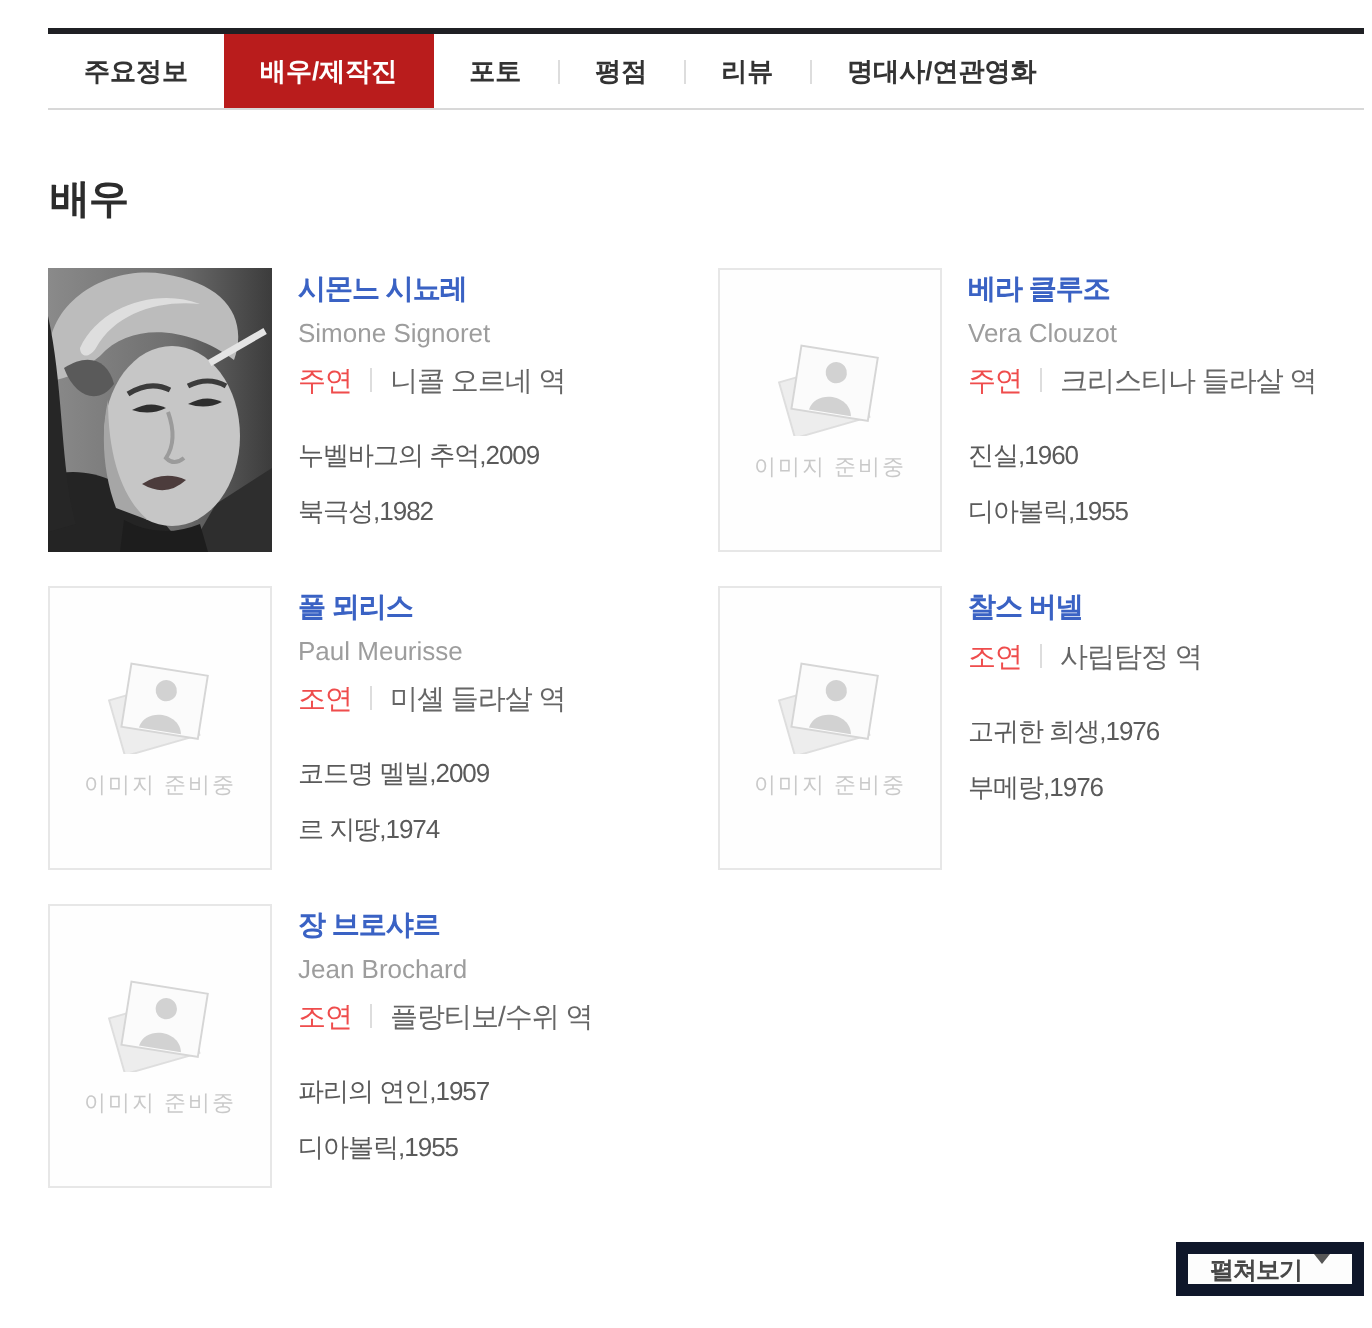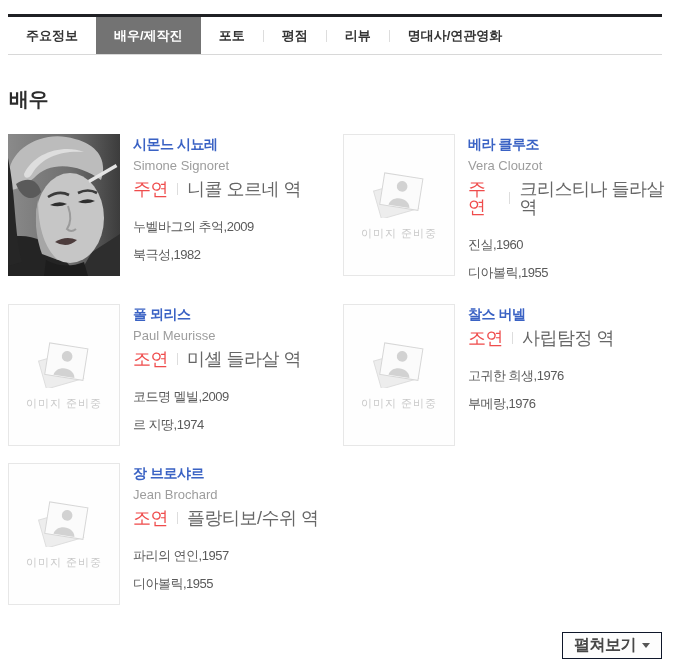--- a/index.html
+++ b/index.html
@@ -2,36 +2,36 @@
 <html><head>
 <meta charset="utf-8">
 <style>
   * { margin:0; padding:0; box-sizing:border-box; }
   html,body { background:#fff; }
   body {
     width:686px; height:664px; overflow:hidden; position:relative;
     font-family:"Liberation Sans","DejaVu Sans",sans-serif;
     -webkit-font-smoothing:antialiased;
   }
-  .page { padding:14px 24px 0 8px; }
+  .page { padding:14px 4px 0 8px;margin-left:16px; }
 
   
   .tabbar {
     border-top:3px solid #1f2024;
     border-bottom:1px solid #d8d8d8;
     height:41px;
     display:flex; align-items:stretch;
   }
   .tab {
     display:flex; align-items:center;
     padding:0 18px;
     font-size:13px; font-weight:bold; color:#333;
     cursor:pointer; white-space:nowrap;
   }
-  .tab.active { background:#737373; color:#fff;text-align:right; }
+  .tab.active { background:#b91c1c; color:#fff;text-align:right; }
   .tab-sep {
     width:1px; height:12px; background:#ddd;
     align-self:center;
   }
 
   
   .section-title {
     margin:31px 0 0 1px;
     font-size:20px; font-weight:bold; color:#2c2c2c;
     letter-spacing:-0.5px;
@@ -67,41 +67,41 @@
     font-size:14px; font-weight:bold; color:#3a62c4;
     text-decoration:none; letter-spacing:-0.5px;
     cursor:pointer; line-height:18px;
   }
   .actor-name-en {
     margin-top:4px;
     font-size:13px; color:#9d9d9d; line-height:17px;
   }
   .role-line {
     margin-top:6px; display:flex; align-items:center;
-    font-size:18px; line-height:18px; letter-spacing:-0.5px;
+    font-size:14px; line-height:18px; letter-spacing:-0.5px;
   }
   .part { color:#ef4c4c; }
   .role-sep { width:1px; height:12px; background:#ddd; margin:0 9px; }
   .role { color:#666; }
   .films { margin-top:15px; }
   .film {
     font-size:13px; color:#5a5a5a; line-height:28px;
     letter-spacing:-0.5px;
   }
 
   
   .footer {
     margin-top:27px;
     display:flex; justify-content:flex-end;
   }
   .expand-btn {
-    display:flex; align-items:center;
+    display:flex; 
     height:27px; padding:0 11px;
-    background:#fdfdfd; border:1px solid #0f172a;
-    font-size:16px; font-weight:bold; color:#484848;
+    background:#fdfdfd; border:6px solid #0f172a;
+    font-size:12px; font-weight:bold; color:#484848;
     letter-spacing:-0.5px; cursor:pointer;
   }
   .caret {
     margin-left:6px;
     width:0; height:0;
     border-left:4px solid transparent;
     border-right:4px solid transparent;
     border-top:5px solid #565656;
   }
 </style>

